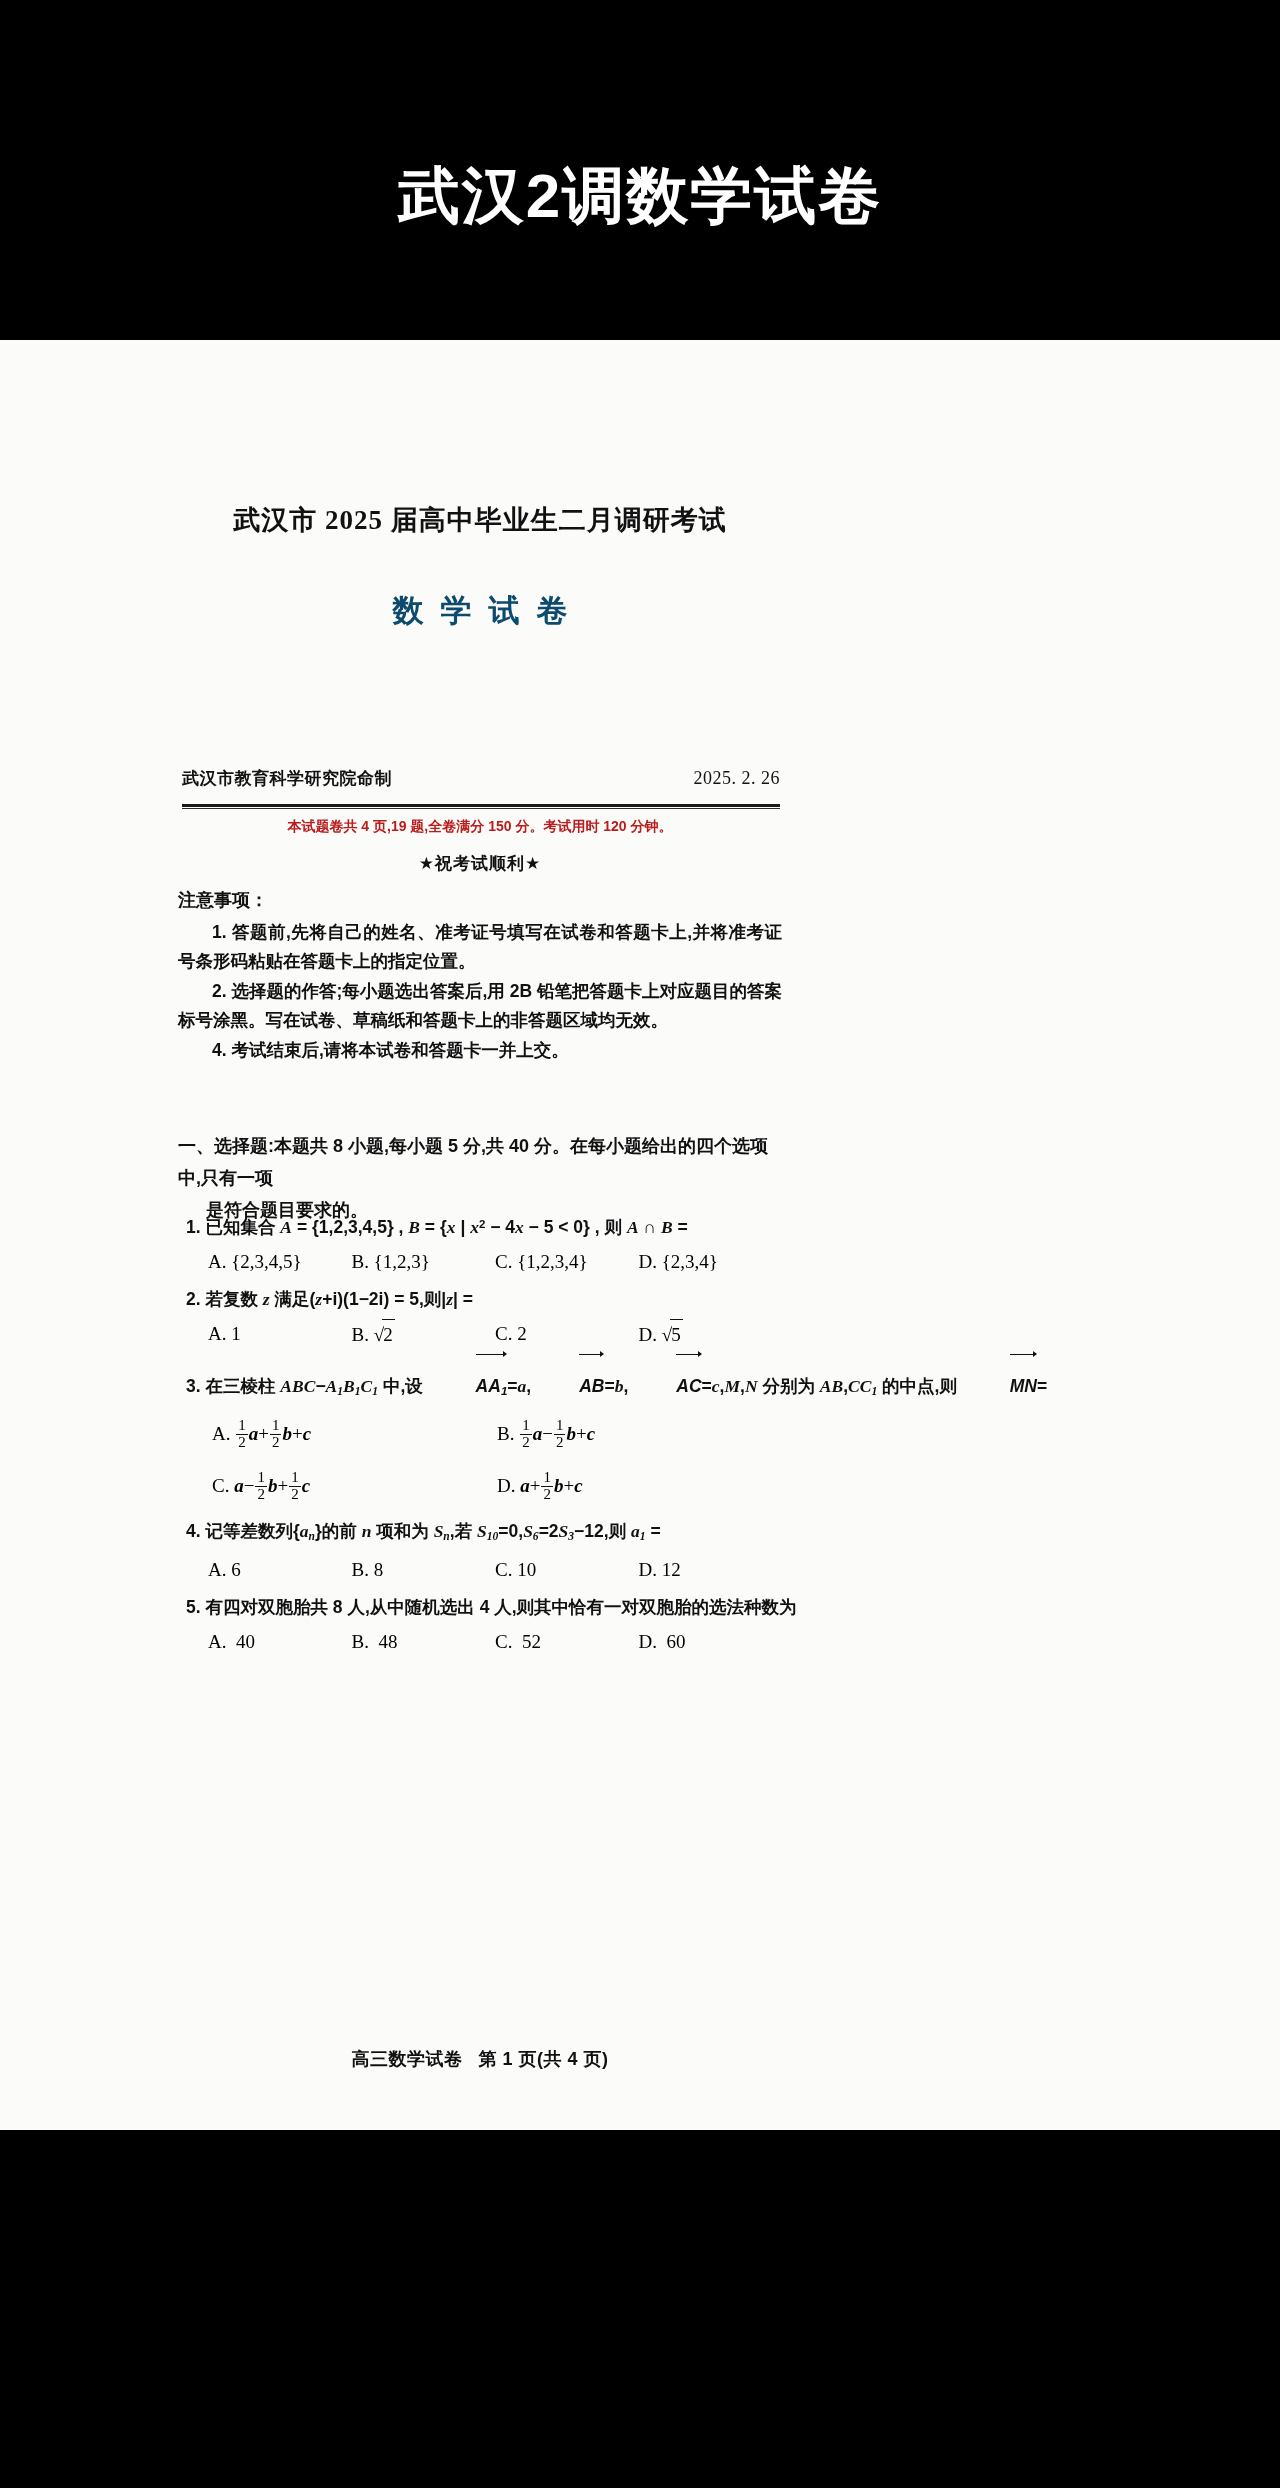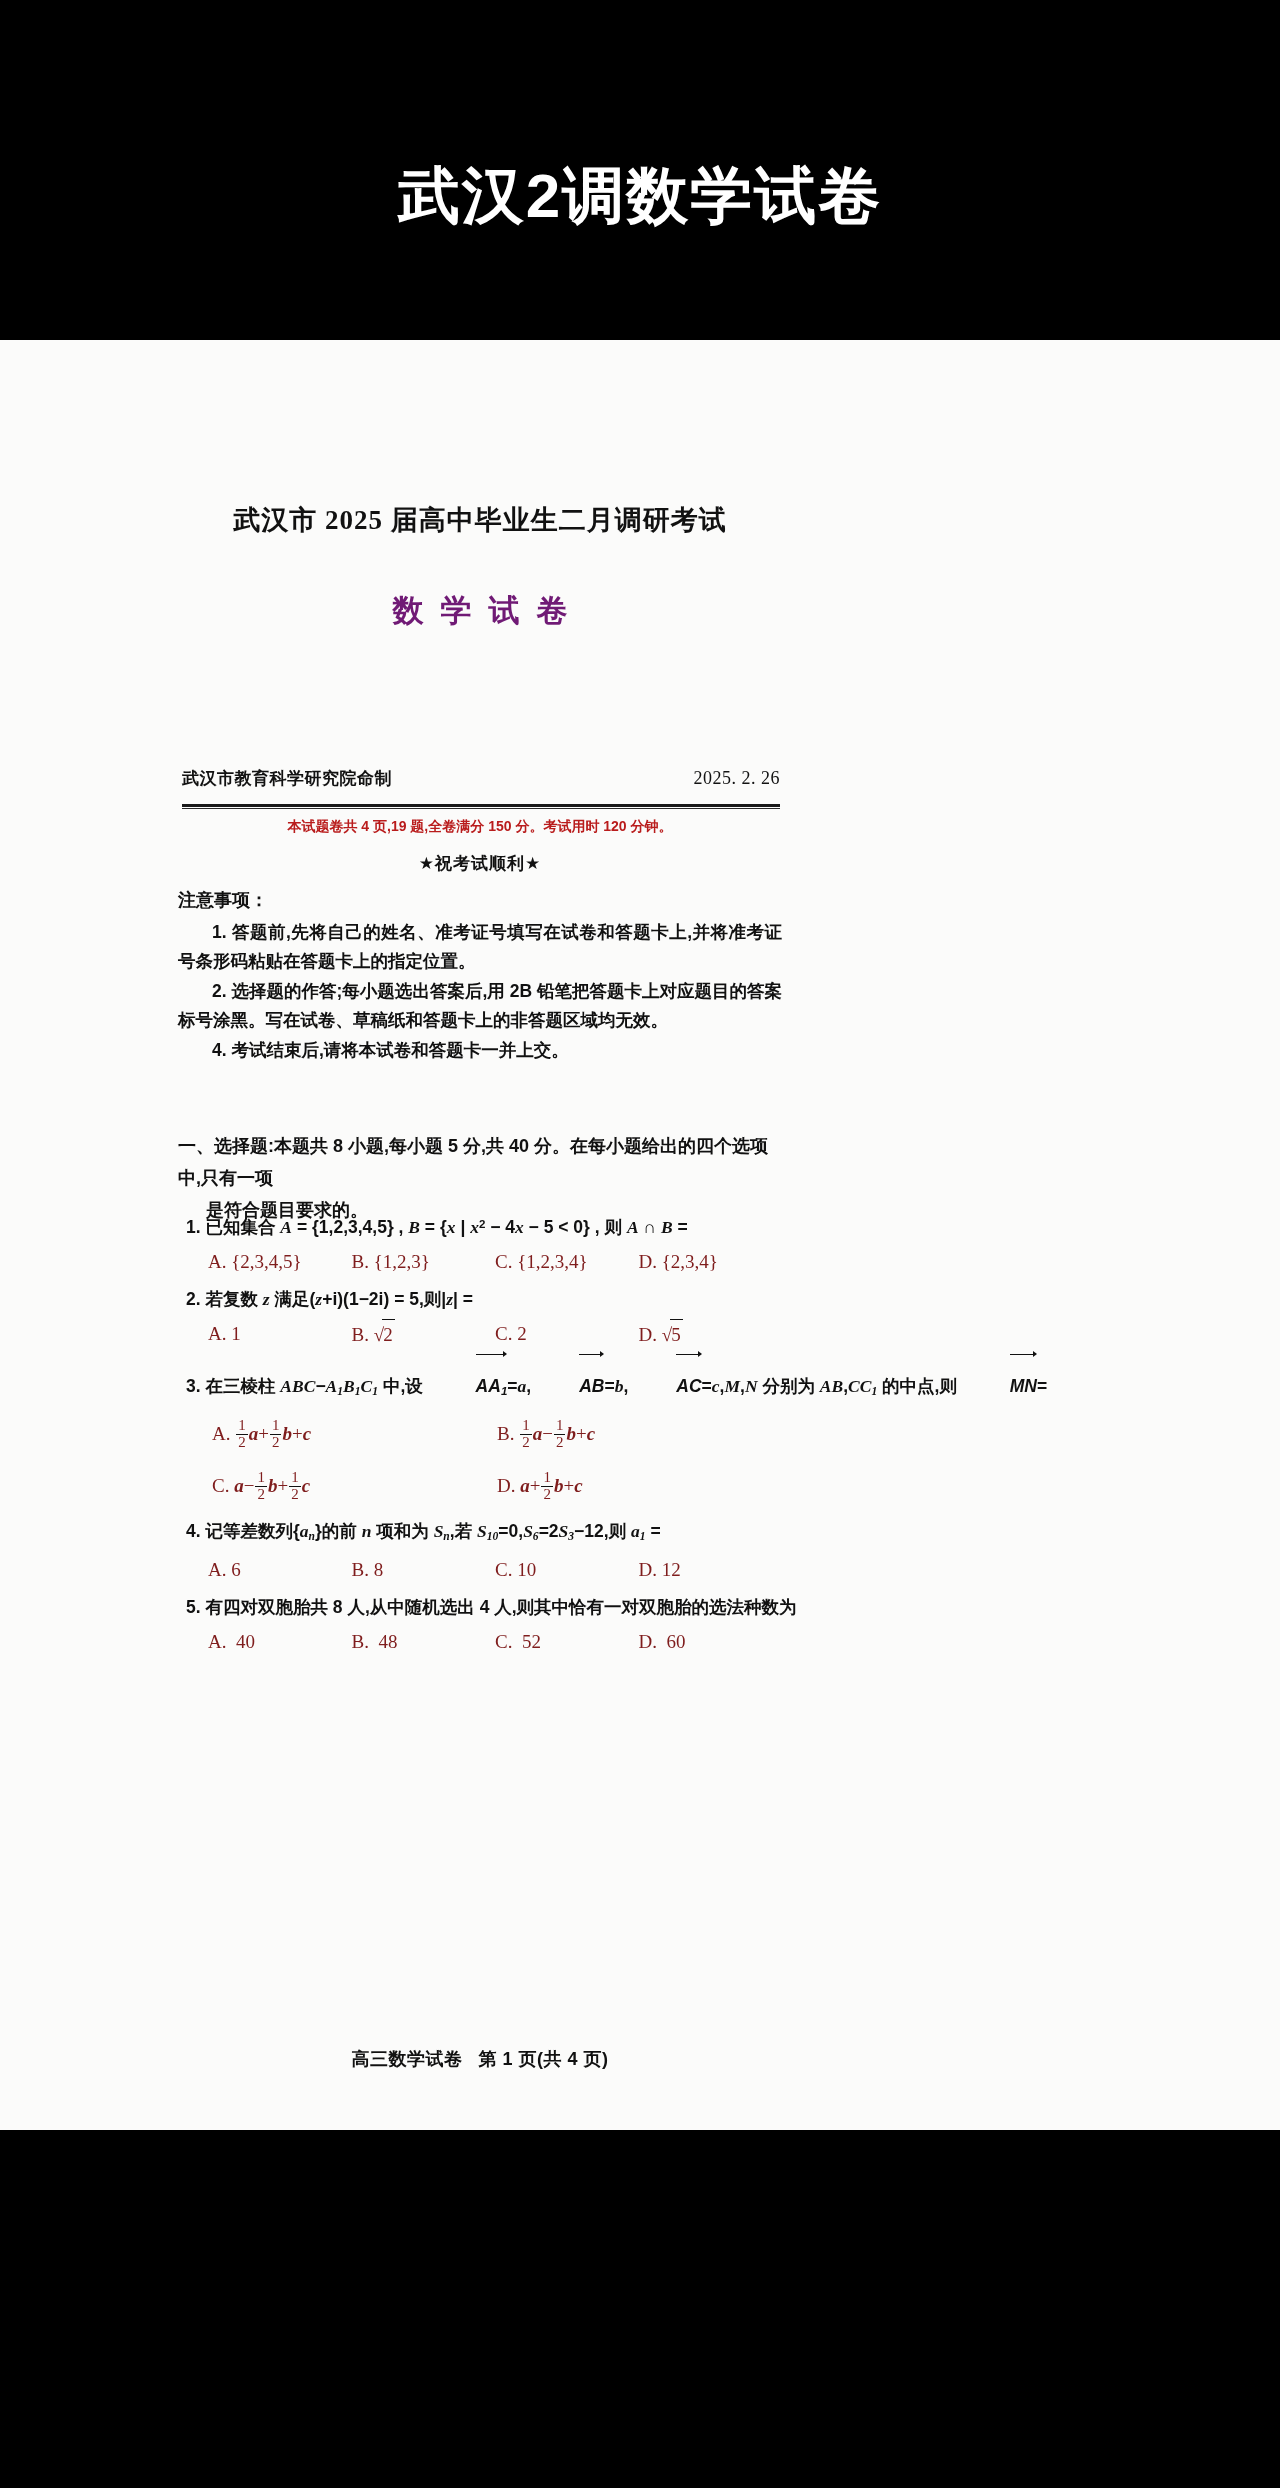--- a/index.html
+++ b/index.html
@@ -83,21 +83,21 @@
   .subject-title {
     position: absolute;
     left: 0;
     top: 250px;
     width: 620px;
     text-align: center;
     font-size: 31px;
     font-weight: bold;
     letter-spacing: 17px;
     text-indent: 17px;
-    color: #701a75;
+    color: #0c4a6e;
   }
 
   .byline-row {
     position: absolute;
     left: 0;
     top: 427px;
     width: 620px;
     height: 28px;
   }
   .byline {
@@ -224,21 +224,21 @@
   .opts {
     display: flex;
     padding-left: 30px;
     margin-top: 4px;
     margin-bottom: 6px;
   }
   .opt {
     font-family: "Liberation Serif", "DejaVu Serif", serif;
     font-size: 19px;
     line-height: 30px;
-    color: #7f1d1d;
+    color: #000000;
     white-space: nowrap;
   }
   .opts-4 .opt { width: 25%; }
   .opts-2 .opt { width: 50%; }
   .opts-2 { padding-left: 34px; }
   .opts.tall .opt { line-height: 46px; }
 
   
   .frac {
     display: inline-block;

